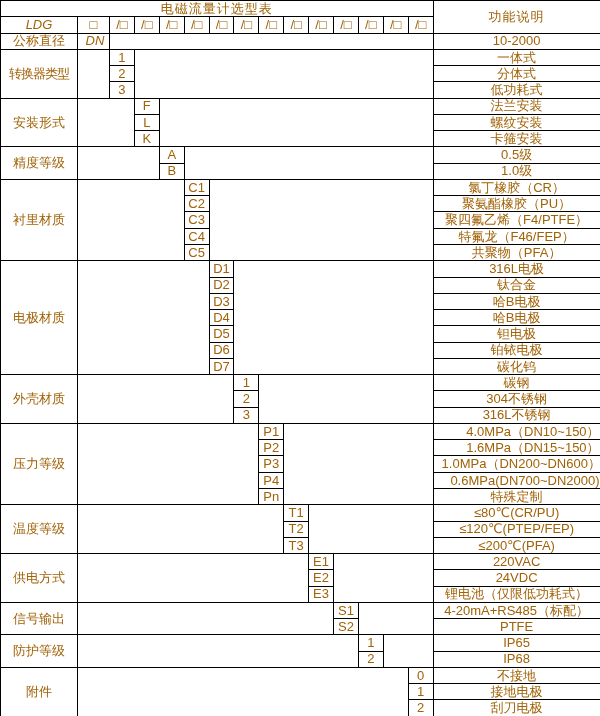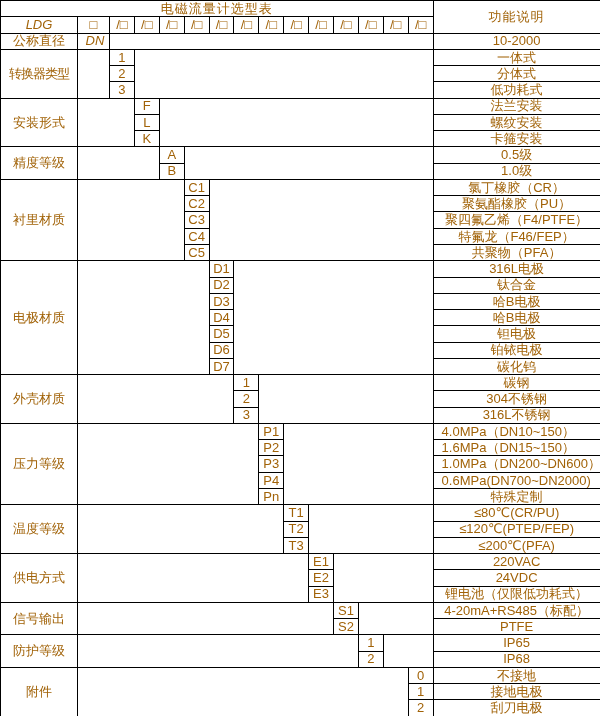--- a/index.html
+++ b/index.html
@@ -36,21 +36,21 @@
   tr { height: 16.27px; }
   td.title-cell { font-size: 15px; letter-spacing: 1px; }
   td.fn-header  { font-size: 15px; letter-spacing: 1px; }
   td.lbl { font-size: 14px; }
   td.lbl.tight { letter-spacing: -1px; }
   td.padleft { text-align: left; padding-left: 8px; font-style: italic; }
   td.code { font-size: 13px; }
   td.code.padleft { padding-left: 3px; }
   td.box-cell { font-size: 13px; letter-spacing: 0; }
   td.desc { font-size: 13px; }
-  td.desc.left { text-align: left; padding-left: 8px; }
+  td.desc.left { text-align: right; padding-left: 8px; }
   td.empty { border-top: 1px solid #000; border-bottom: 1px solid #000; }
 </style>
 </head>
 <body>
 
 <table class="sel">
   <colgroup>
     <col style="width:77px">
     <col style="width:32px">
     <col style="width:24.9px">

